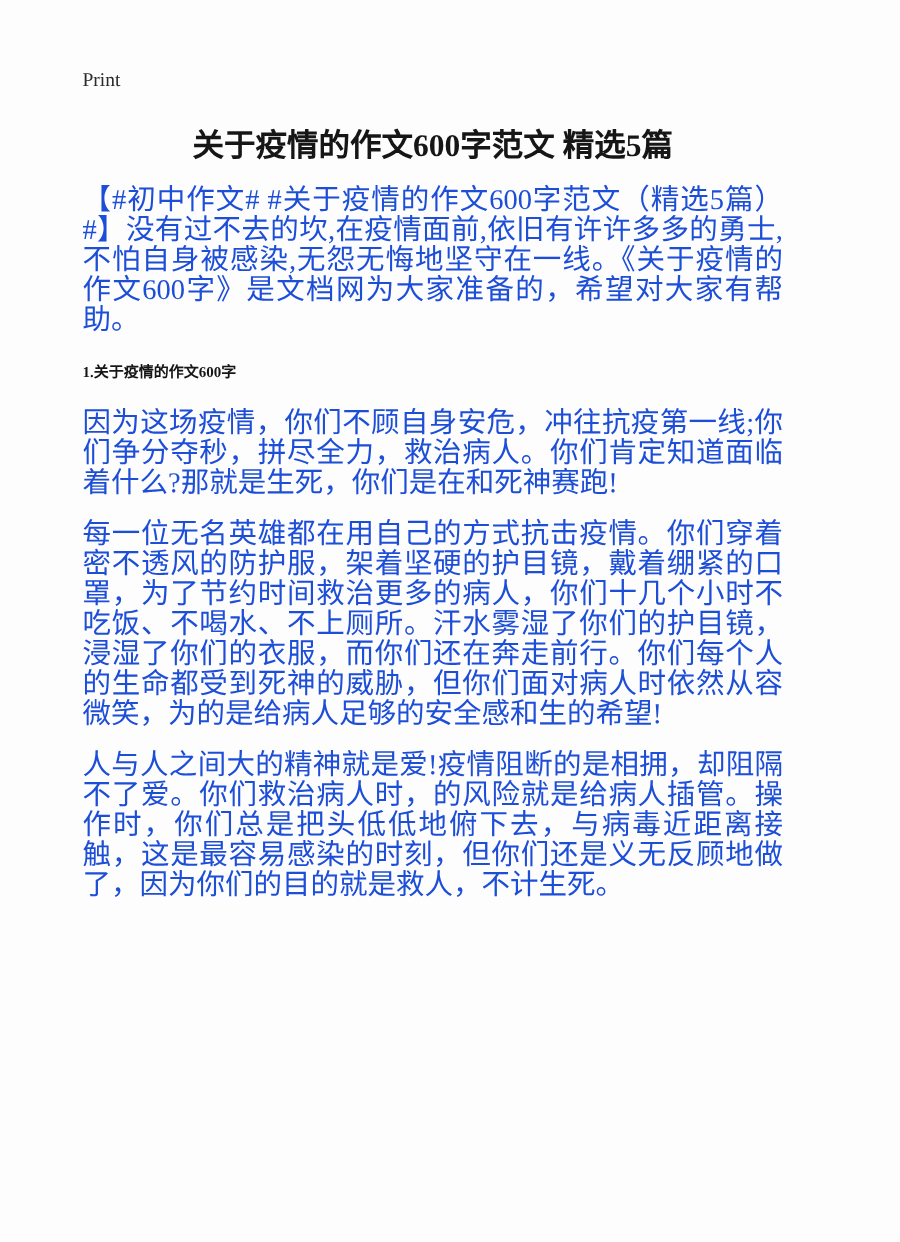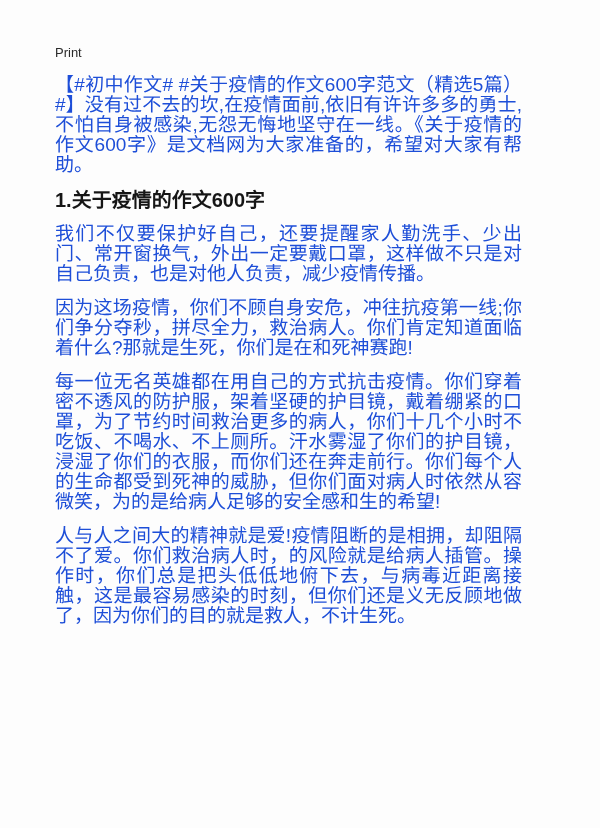--- a/index.html
+++ b/index.html
@@ -9,21 +9,21 @@
     width: 600px;
     height: 828px;
     background: #fdfdfd;
     overflow: hidden;
   }
   .page {
     width: 576px;
     height: 828px;
     padding: 0 54px 0 55px;
     background: #fdfdfd;
-    font-family: Liberation Sans, sans-serif;
+    font-family: Liberation Serif, serif;
     color: #1f1f1f;
   }
   .print-link {
     display: inline-block;
     margin-top: 46px;
     font-size: 13px;
     line-height: 14px;
     color: #2b2b2b;
     cursor: pointer;
   }
@@ -40,43 +40,43 @@
     margin: 14px 0 0 0;
     font-size: 19px;
     line-height: 20px;
     text-align: justify;
     text-justify: inter-ideograph;
     color: #1d4ed8;
     word-break: break-all;
   }
   .doc h2.section-heading {
     margin: 15px 0 0 0;
-    font-size: 20px;
+    font-size: 10px;
     line-height: 20px;
     font-weight: bold;
     color: #161616;
   }
 </style>
 </head>
 <body>
 
 <div class="page">
 
   <span class="print-link">Print</span>
 
   <div class="doc">
 
+    <h1 class="doc-title">关于疫情的作文600字范文 精选5篇</h1>
 
     <p class="body-par">【#初中作文# #关于疫情的作文600字范文（精选5篇）#】没有过不去的坎,在疫情面前,依旧有许许多多的勇士,不怕自身被感染,无怨无悔地坚守在一线。《关于疫情的作文600字》是文档网为大家准备的，希望对大家有帮助。</p>
 
     <h2 class="section-heading">1.关于疫情的作文600字</h2>
 
 
 
-    <p class="body-par">我们不仅要保护好自己，还要提醒家人勤洗手、少出门、常开窗换气，外出一定要戴口罩，这样做不只是对自己负责，也是对他人负责，减少疫情传播。</p>
 
 
 
     <p class="body-par">因为这场疫情，你们不顾自身安危，冲往抗疫第一线;你们争分夺秒，拼尽全力，救治病人。你们肯定知道面临着什么?那就是生死，你们是在和死神赛跑!</p>
 
     <p class="body-par">每一位无名英雄都在用自己的方式抗击疫情。你们穿着密不透风的防护服，架着坚硬的护目镜，戴着绷紧的口罩，为了节约时间救治更多的病人，你们十几个小时不吃饭、不喝水、不上厕所。汗水雾湿了你们的护目镜，浸湿了你们的衣服，而你们还在奔走前行。你们每个人的生命都受到死神的威胁，但你们面对病人时依然从容微笑，为的是给病人足够的安全感和生的希望!</p>
 
     <p class="body-par">人与人之间大的精神就是爱!疫情阻断的是相拥，却阻隔不了爱。你们救治病人时，的风险就是给病人插管。操作时，你们总是把头低低地俯下去，与病毒近距离接触，这是最容易感染的时刻，但你们还是义无反顾地做了，因为你们的目的就是救人，不计生死。</p>
 
   </div>

